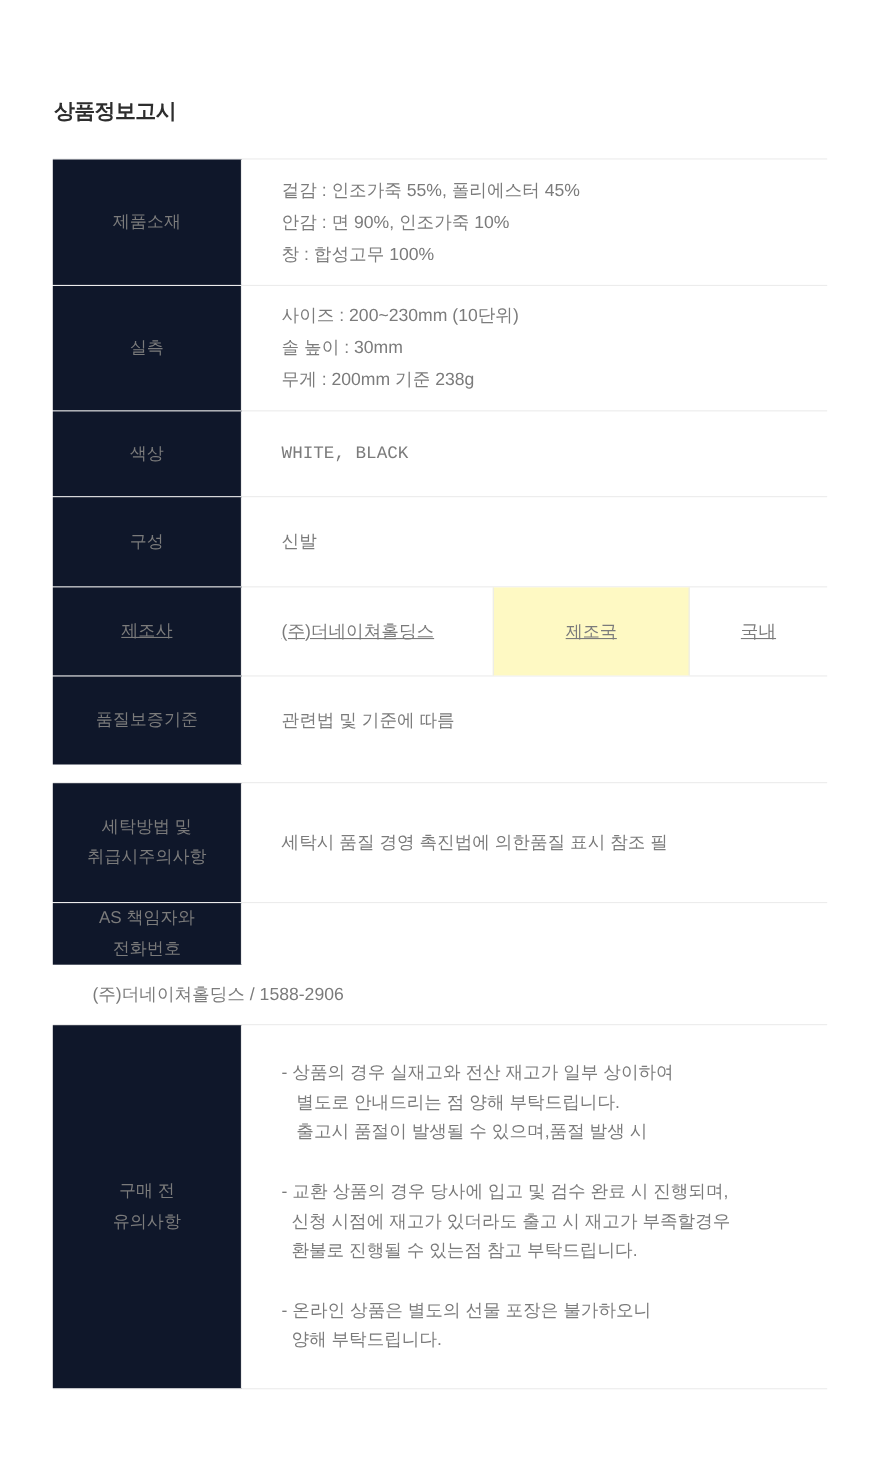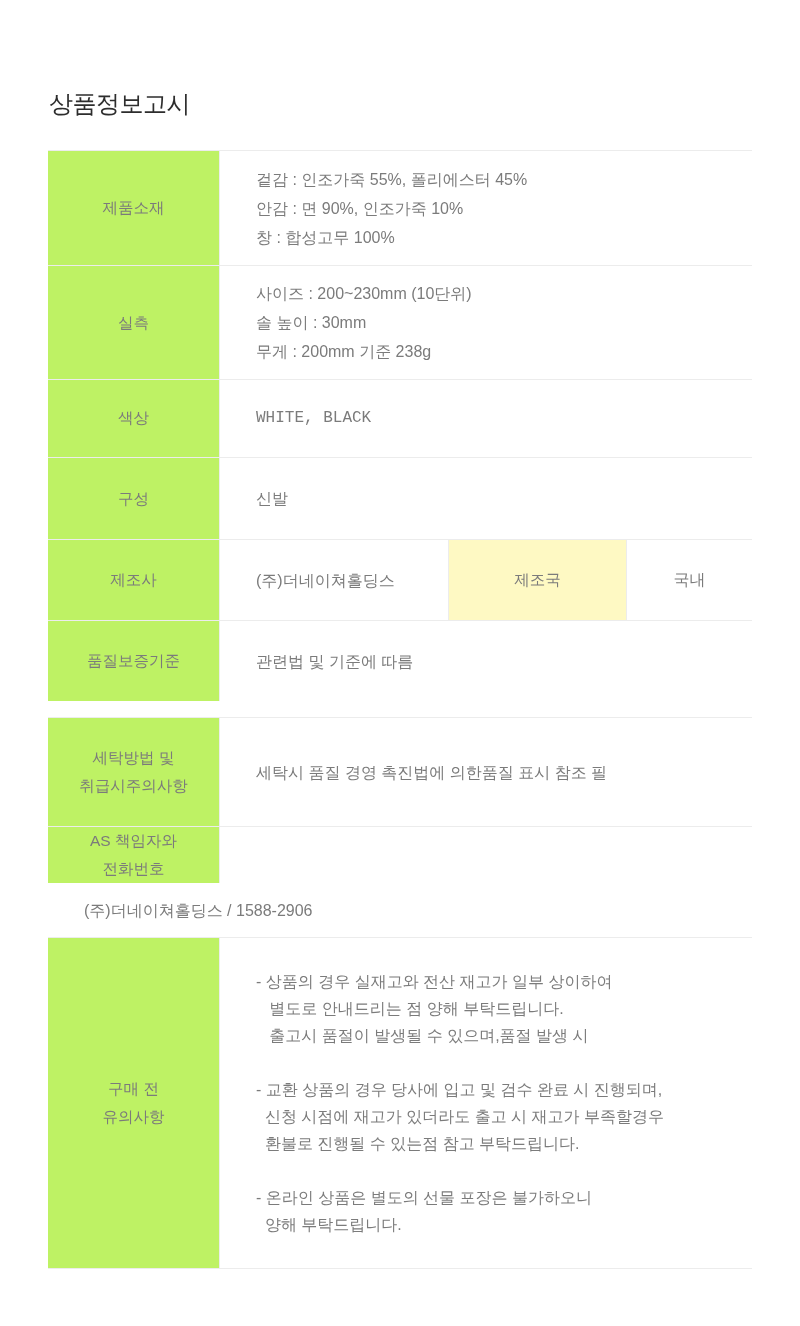--- a/index.html
+++ b/index.html
@@ -7,38 +7,38 @@
     width: 800px;
     height: 1326px;
     box-sizing: border-box;
     background: #ffffff;
     font-family: "Liberation Sans", sans-serif;
     padding: 88px 48px 0 48px;
     overflow: hidden;
   }
   .title {
     margin: 0 0 30px 1px;
-    font-size: 24px;
-    font-weight: 400;
+    font-size: 19px;
+    font-weight: 700;
     color: #2d2d2d;
     letter-spacing: -0.5px;
   }
   .table {
     width: 704px;
     border-top: 1px solid #ececec;
     border-bottom: 1px solid #ececec;
     color: #7b7b7b;
   }
   .row { display: flex; }
   .row + .row { border-top: 1px solid #ececec; }
   .cell { box-sizing: border-box; }
   .label {
     width: 172px;
     flex-shrink: 0;
-    background: #bef264;
+    background: #0f172a;
     border-right: 1px solid #ececec;
     display: flex;
     flex-direction: column;
     justify-content: center;
     align-items: center;
     text-align: center;
     font-size: 15.5px;
     line-height: 28px;
     color: #7b7b7b;
   }
@@ -70,21 +70,21 @@
     display: flex;
     justify-content: center;
     align-items: center;
     font-size: 16px;
     color: #7b7b7b;
   }
   .r1 { min-height: 114px; }
   .r2 { min-height: 113px; }
   .r3 { min-height: 77px; font-family: Liberation Mono, monospace; }
   .r4 { min-height: 81px; justify-content: center; }
-  .r5 { min-height: 80px; }
+  .r5 { min-height: 80px; text-decoration: underline; }
   .r6 { min-height: 80px; }
   .r7 { min-height: 108px; margin-top: 16px; }
   .r8 { min-height: 110px; flex-direction: column; }
   .r9 { min-height: 330px; }
   .para + .para { margin-top: 27px; }
   .para .line {
     white-space: pre-wrap;
     font-size: 16px;
     line-height: 27px;
     color: #7b7b7b;

